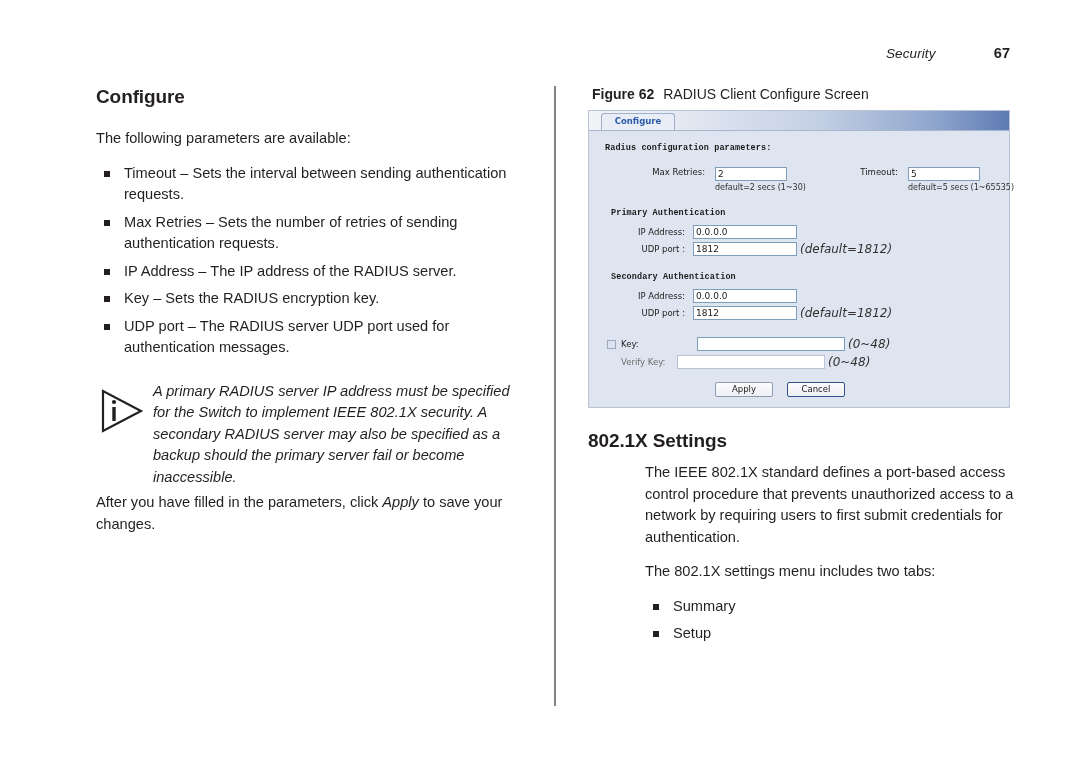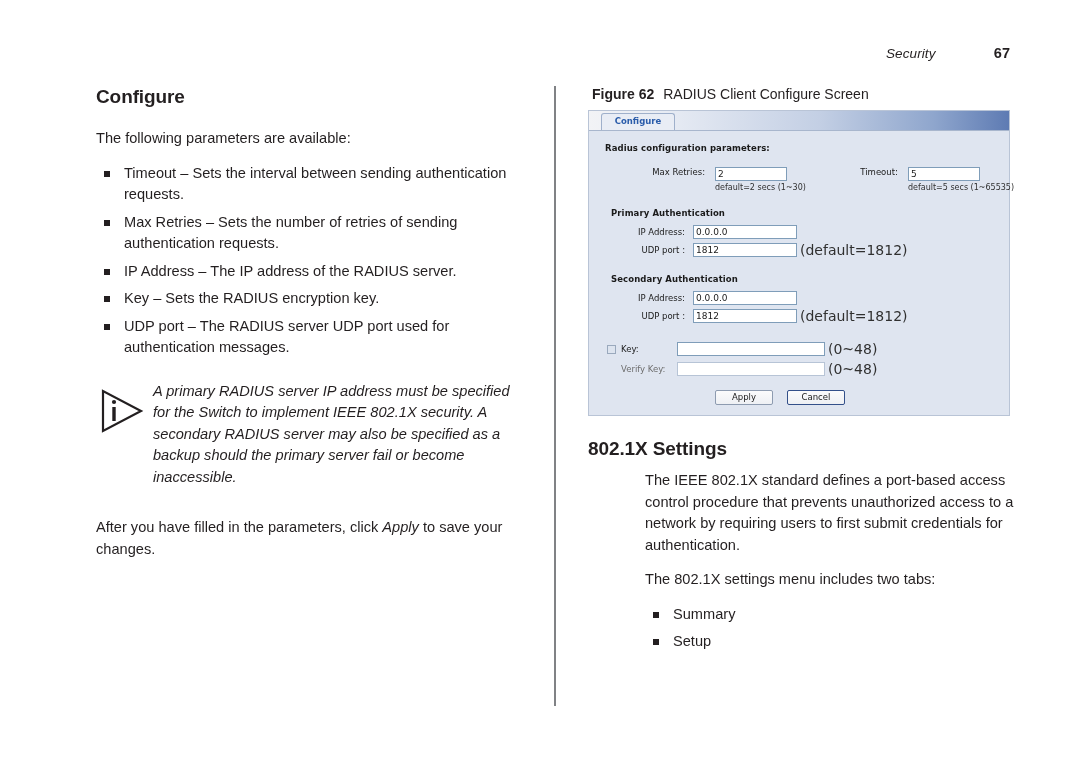--- a/index.html
+++ b/index.html
@@ -108,21 +108,21 @@
     height: 6px;
     background: #231f20;
   }
   ul.bullets.indent {
     margin-left: 57px;
   }
 
   
   .note {
     position: relative;
-    margin: 22px 0 29px 0;
+    margin: 22px 0 4px 0;
     min-height: 60px;
   }
   .note-icon {
     position: absolute;
     left: 4px;
     top: 8px;
     width: 44px;
     height: 44px;
   }
   .note-text {
@@ -185,20 +185,21 @@
     background: #dfe5f0;
   }
 
   .grp-label {
     font-size: 8.5px;
     font-weight: bold;
     color: #1a1a1a;
     margin-left: 16px;
     margin-bottom: 14px;
     letter-spacing: .1px;
+    font-family: Liberation Mono, monospace;
   }
   .grp-label.sub {
     margin-left: 22px;
     margin-bottom: 7px;
     margin-top: 16px;
   }
 
   .row {
     display: flex;
     align-items: center;
@@ -220,23 +221,24 @@
     padding: 0 2px;
     box-sizing: border-box;
     outline: none;
   }
   input.tb.dis {
     background: #ffffff;
     border-color: #b7c4d6;
     color: #8d8d8d;
   }
   .hint {
-    font-size: 14px;
+    font-size: 12px;
     color: #303030;
     white-space: nowrap;
+    font-style: italic;
   }
 
   
   .toprow {
     display: flex;
     align-items: flex-start;
     margin-left: 16px;
     margin-bottom: 4px;
   }
   .toprow .cell {
@@ -387,21 +389,21 @@
       <div class="row">
         <div class="fld-label" style="width:78px;margin-left:18px;margin-right:8px;">UDP port :</div>
         <input class="tb" style="width: 104px;" value="1812">
         <span class="hint" style="margin-left:3px;">(default=1812)</span>
       </div>
 
       <div style="height:14px;"></div>
 
       <div class="keyrow">
         <span class="cbox"></span>
-        <div class="fld-label" style="width:56px;text-align:left;">Key:</div>
+        <div class="fld-label" style="width:76px;text-align:left;">Key:</div>
         <input class="tb" style="width: 148px;" value="">
         <span class="hint" style="margin-left:3px;">(0~48)</span>
       </div>
 
       <div class="keyrow">
         <span style="width:9px;margin-left:18px;margin-right:5px;flex:none;"></span>
         <div class="fld-label" style="width:56px;text-align:left;color:#6d6d6d;">Verify Key:</div>
         <input class="tb dis" style="width: 148px;" value="">
         <span class="hint" style="margin-left:3px;">(0~48)</span>
       </div>

